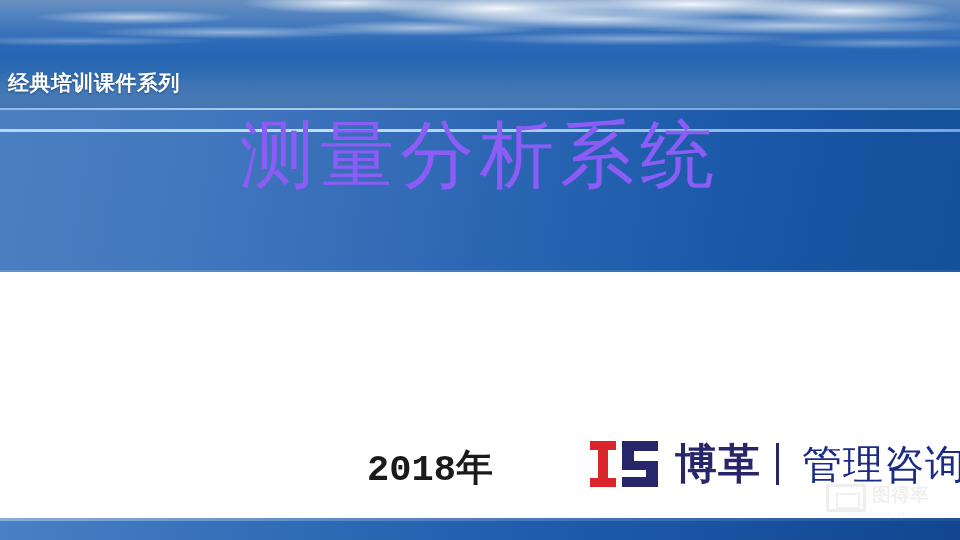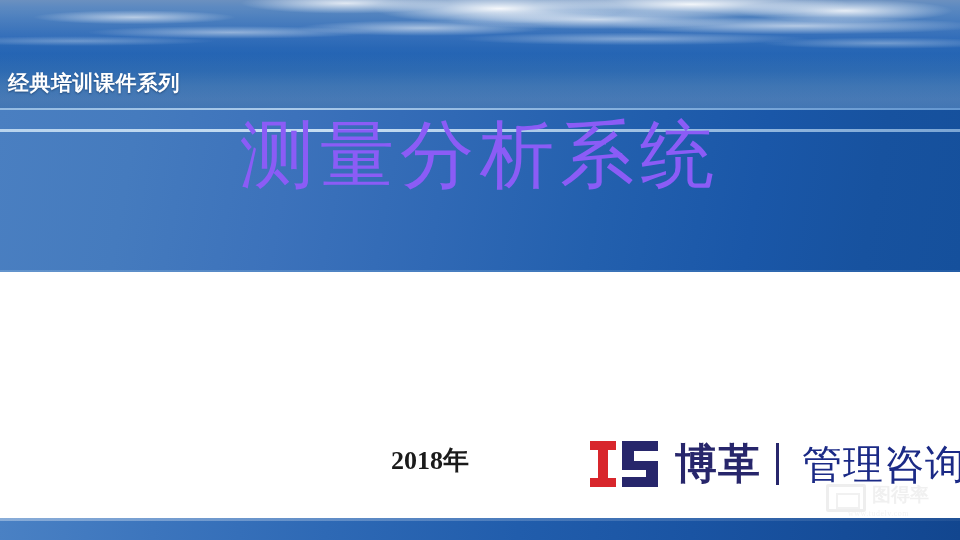--- a/index.html
+++ b/index.html
@@ -79,22 +79,22 @@
 
   
   .body-area{
     position:absolute; left:0; top:272px; width:960px; height:246px;
     background:#ffffff;
   }
 
   .year{
     position:absolute; left:330px; top:443px; width:200px;
     text-align:center;
-    font-family:Liberation Serif, serif;
-    font-size:26px; font-weight:bold; color:#1a1a1a;
+    font-family:Liberation Mono, monospace;
+    font-size:37px; font-weight:bold; color:#1a1a1a;
     white-space:nowrap;
   }
 
   
   .logo{
     position:absolute; left:586px; top:436px;
     display:flex; align-items:center; gap:11px;
     height:56px;
   }
   .logo-mark{ position:relative; width:78px; height:50px; flex:0 0 auto; }

